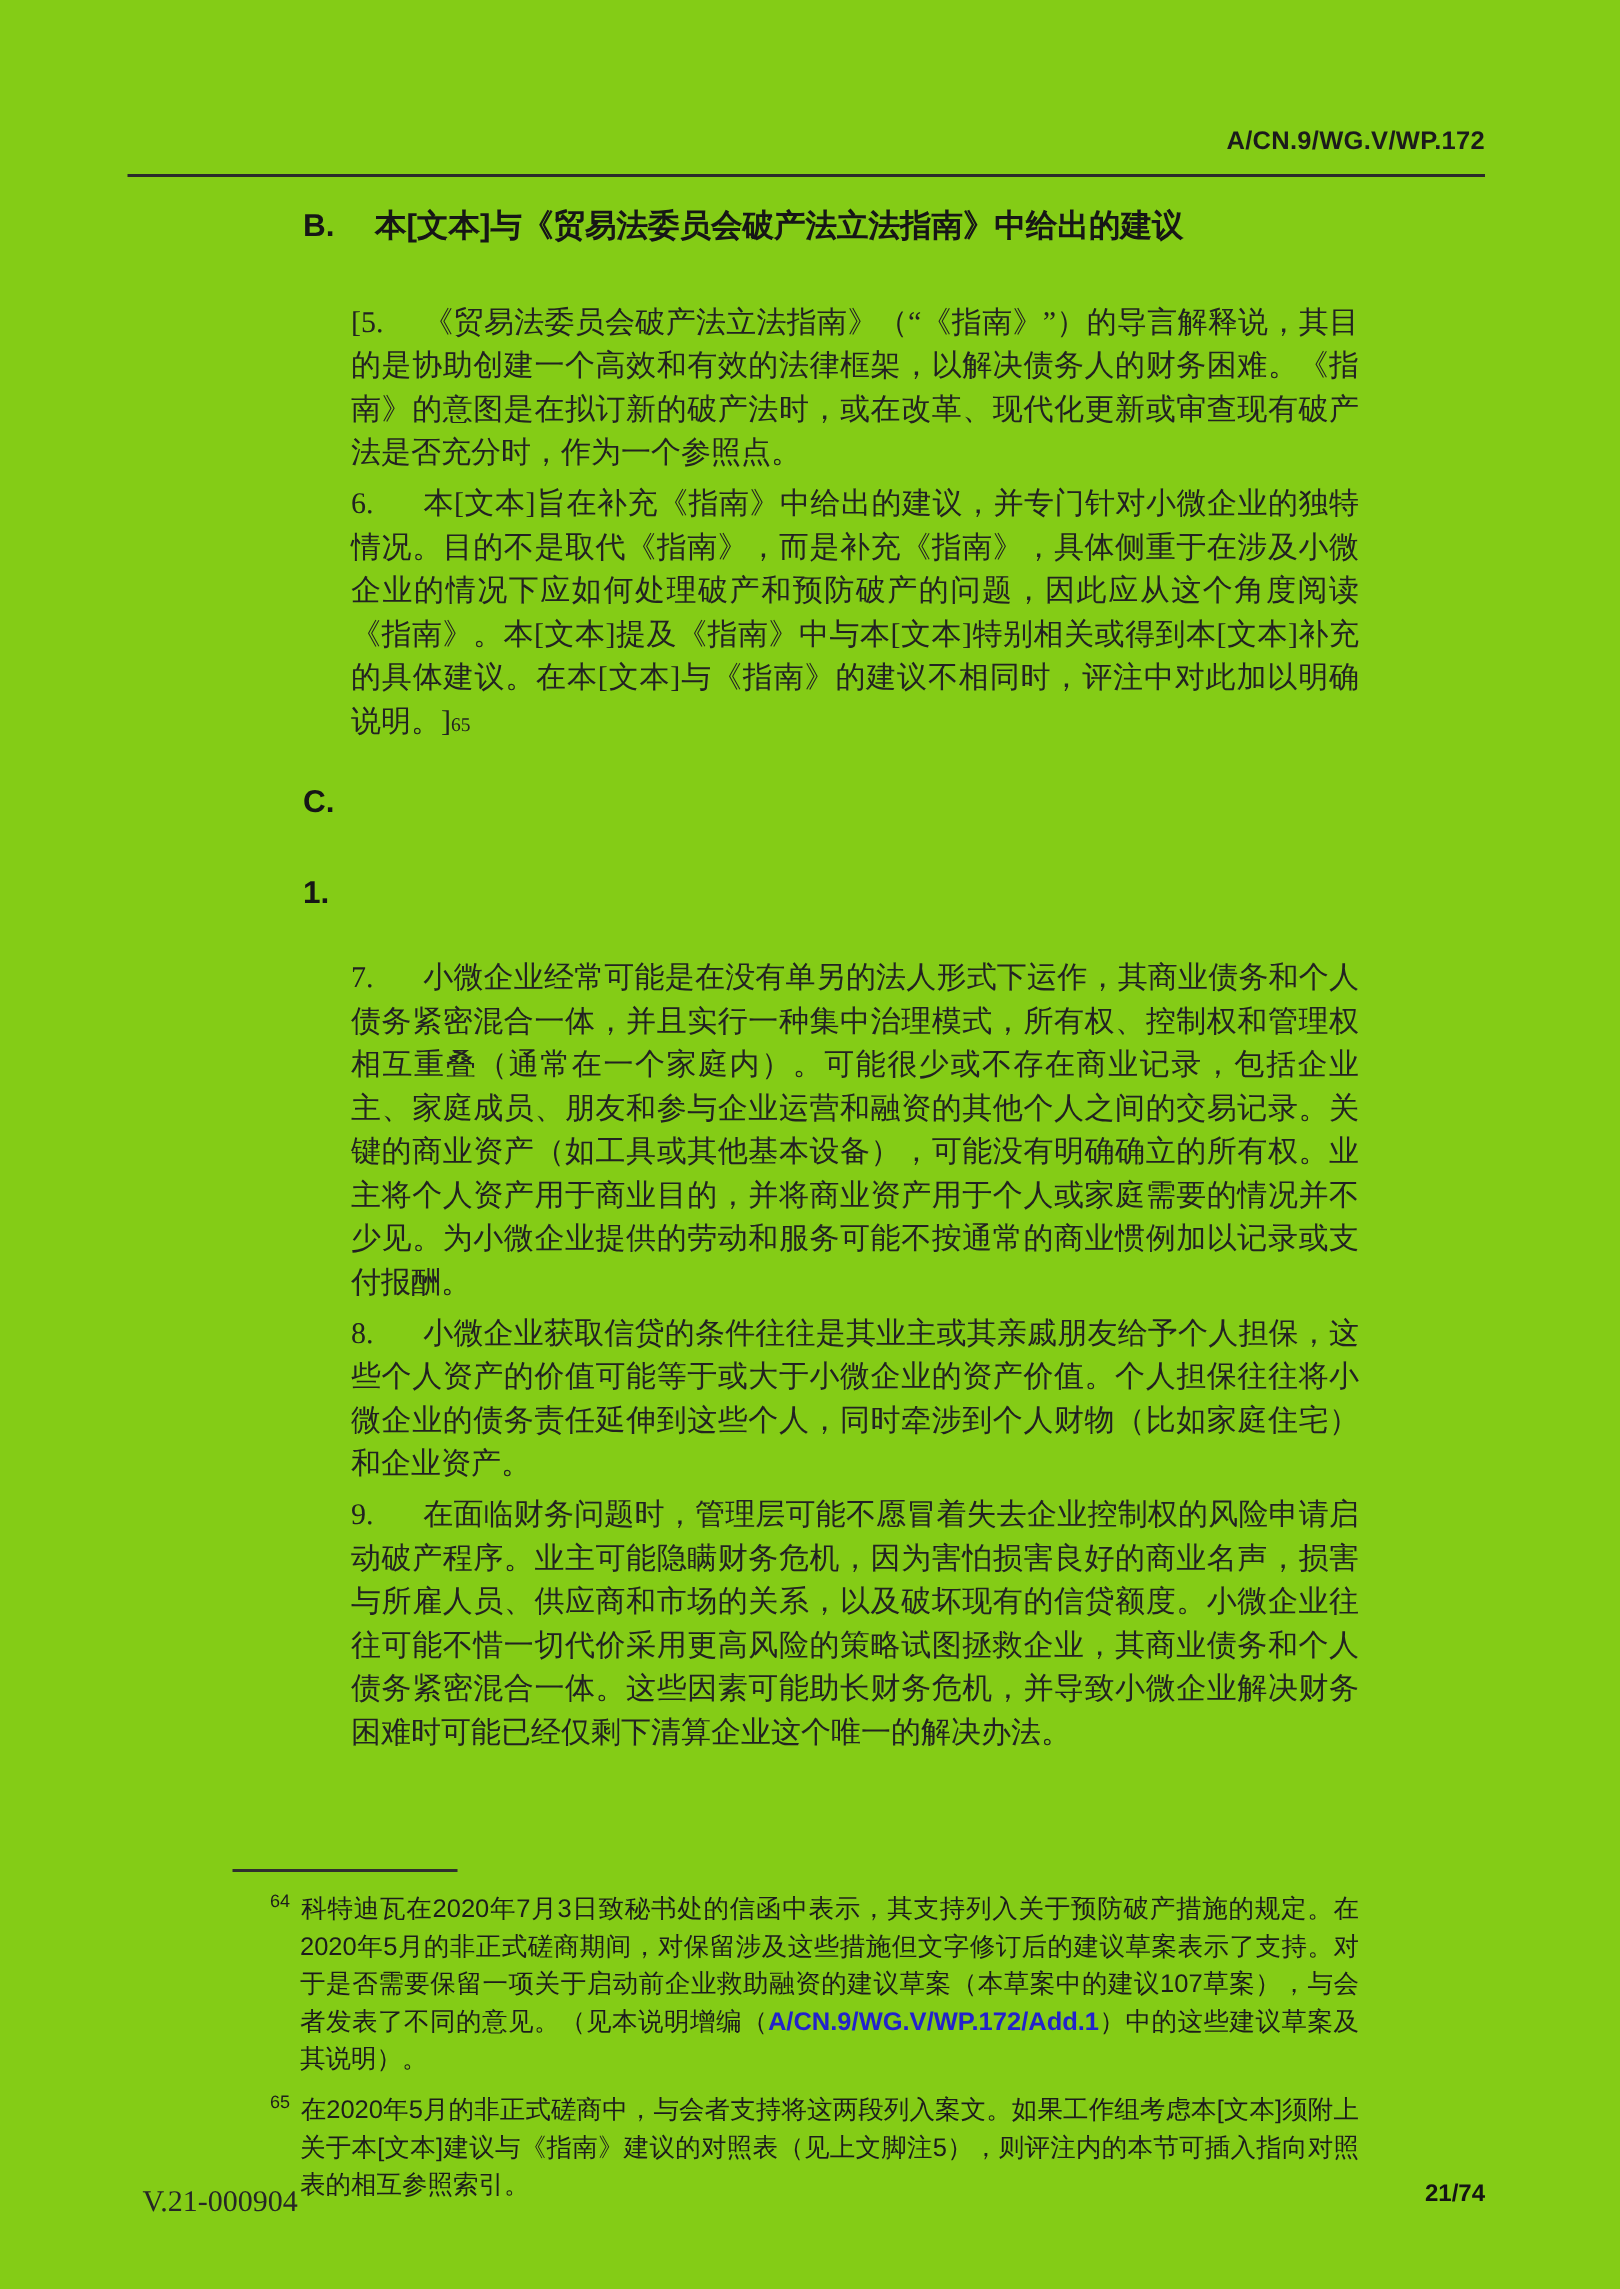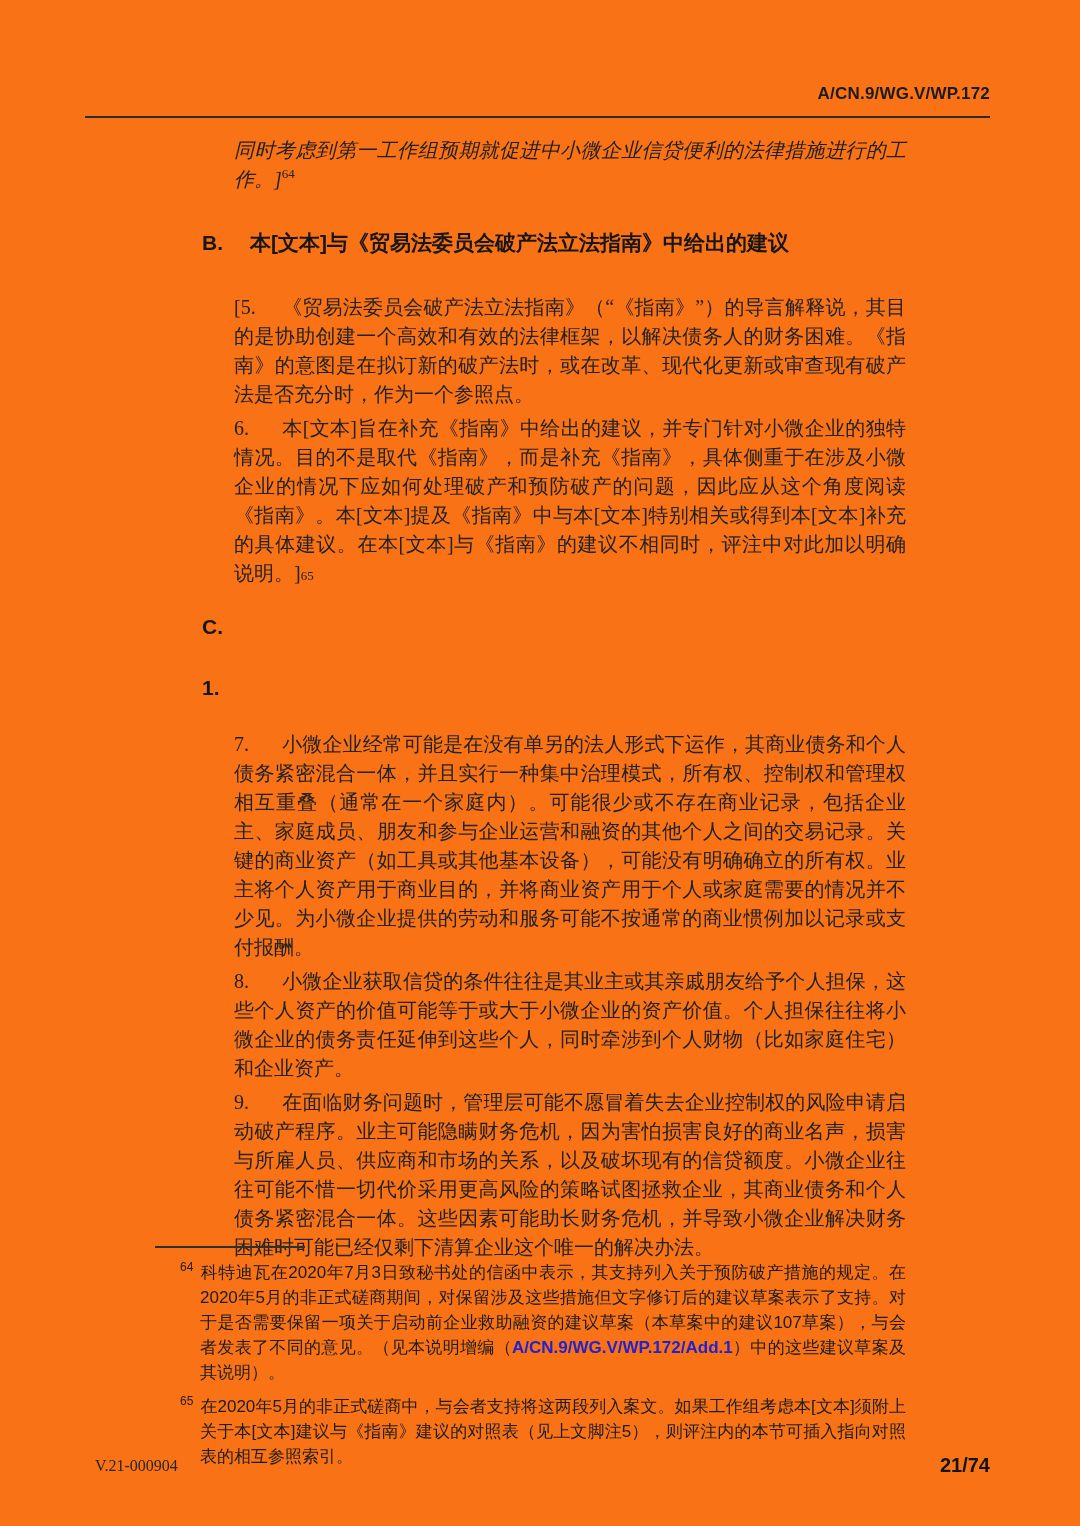--- a/index.html
+++ b/index.html
@@ -1,21 +1,21 @@
 <!DOCTYPE html>
 <html><head>
 <meta charset="utf-8">
 <style>
   html, body { margin: 0; padding: 0; background: #ffffff; }
   .page {
     position: relative;
     width: 1080px;
     height: 1526px;
     margin: 0 auto;
-    background: #f97316;
+    background: #84cc16;
     color: #1f1f1f;
     overflow: hidden;
   }
 
   
   .doc-header {
     position: absolute;
     top: 84px;
     left: 85px;
     right: 90px;
@@ -126,45 +126,44 @@
     cursor: pointer;
     margin-top: 10px;
   }
 
   
   .footer-left {
     position: absolute;
     left: 95px;
     top: 1457px;
     font-family: "Liberation Serif", "DejaVu Serif", serif;
-    font-size: 16px;
+    font-size: 20px;
     color: #262626;
   }
   .footer-right {
     position: absolute;
     right: 90px;
     top: 1454px;
     font-family: "Liberation Sans", "DejaVu Sans", sans-serif;
     font-weight: bold;
-    font-size: 20px;
+    font-size: 16px;
     color: #141414;
     margin-left: 44px;
   }
 </style>
 </head>
 <body>
 
 <div class="page">
 
   <div class="doc-header">A/CN.9/WG.V/WP.172</div>
   <hr class="header-rule">
 
   <div class="content">
 
-    <p class="quote"><span>同时考虑到第一工作组预期就促进中小微企业信贷便利的法律措施进行的工作。]</span><sup>64</sup></p>
 
     <div class="heading h-b">
       <span class="h-label">B.</span>
       <span class="h-title">本[文本]与《贸易法委员会破产法立法指南》中给出的建议</span>
     </div>
 
     <p class="para"><span class="pnum">[5.</span><span>《贸易法委员会破产法立法指南》（“《指南》”）的导言解释说，其目的是协助创建一个高效和有效的法律框架，以解决债务人的财务困难。《指南》的意图是在拟订新的破产法时，或在改革、现代化更新或审查现有破产法是否充分时，作为一个参照点。</span></p>
 
     <p class="para"><span class="pnum">6.</span><span>本[文本]旨在补充《指南》中给出的建议，并专门针对小微企业的独特情况。目的不是取代《指南》，而是补充《指南》，具体侧重于在涉及小微企业的情况下应如何处理破产和预防破产的问题，因此应从这个角度阅读《指南》。本[文本]提及《指南》中与本[文本]特别相关或得到本[文本]补充的具体建议。在本[文本]与《指南》的建议不相同时，评注中对此加以明确说明。]</span><span class="fn-ref">65</span></p>
 

